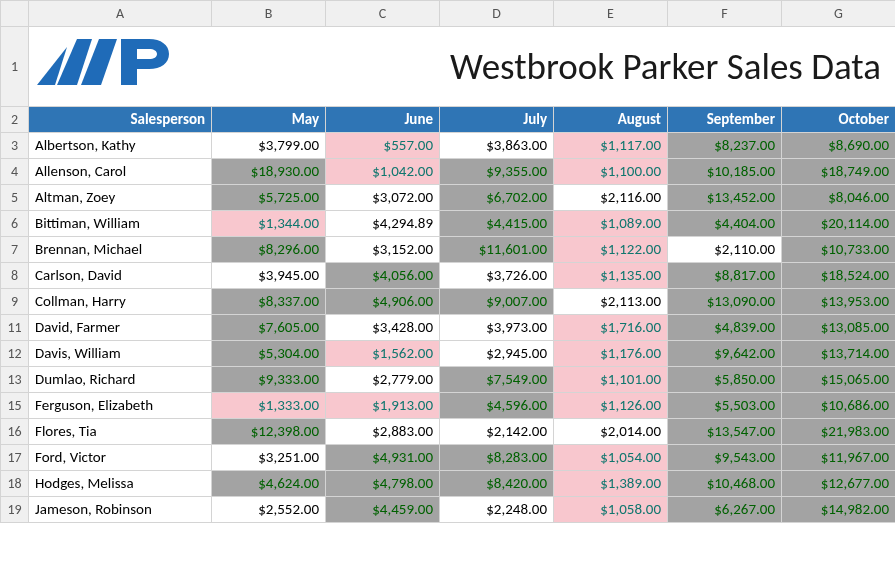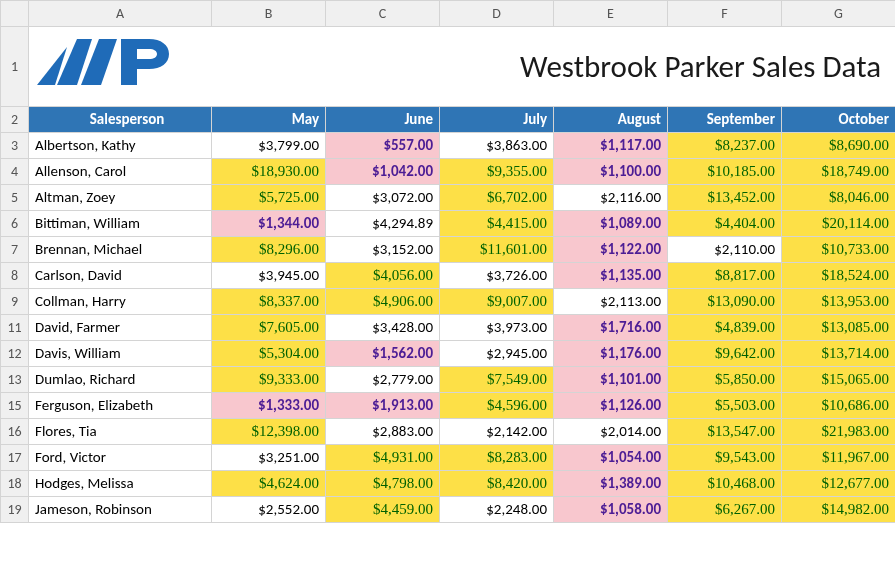--- a/index.html
+++ b/index.html
@@ -40,37 +40,37 @@
   .title-wrap {
     display: flex;
     align-items: center;
     justify-content: space-between;
     height: 100%;
   }
   .logo { flex: 0 0 auto; }
   .title-text {
     flex: 1;
     text-align: right;
-    font-size: 31px;
+    font-size: 37px;
     color: #1a1a1a;
     padding-right: 6px;
     white-space: nowrap;
   }
   .header-row td {
     background: #2f75b5;
     color: #fff;
     font-weight: bold;
     padding: 0 6px;
   }
-  .header-row td.cellA { text-align: center; padding-left: 20px; }
+  .header-row td.cellA { text-align: right; padding-left: 20px; }
   .header-row td.cellM { text-align: right; }
   td.cellA { text-align: left; padding: 0 6px; }
   td.cellM { text-align: right; padding: 0 6px; }
-  td.hl-green { background: #fde047; color: #006100; font-family: Liberation Serif, serif; }
-  td.hl-red   { background: #f8c7ce; color: #4c1d95; font-weight: bold; }
+  td.hl-green { background: #a3a3a3; color: #006100; }
+  td.hl-red   { background: #f8c7ce; color: #0f766e; }
 </style>
 </head>
 <body>
 
 <table class="sheet">
   <colgroup>
     <col class="corner">
     <col class="colA">
       <col class="colM">
       <col class="colM">

